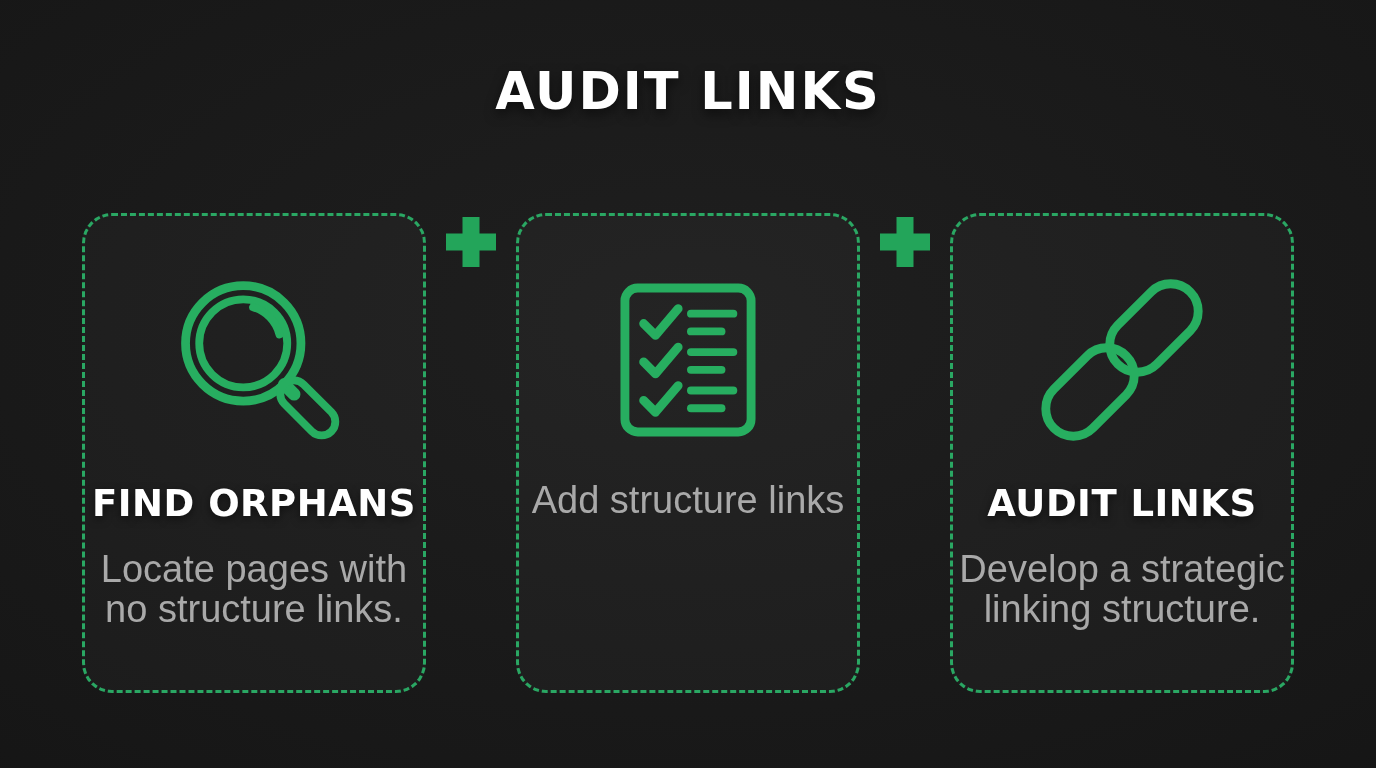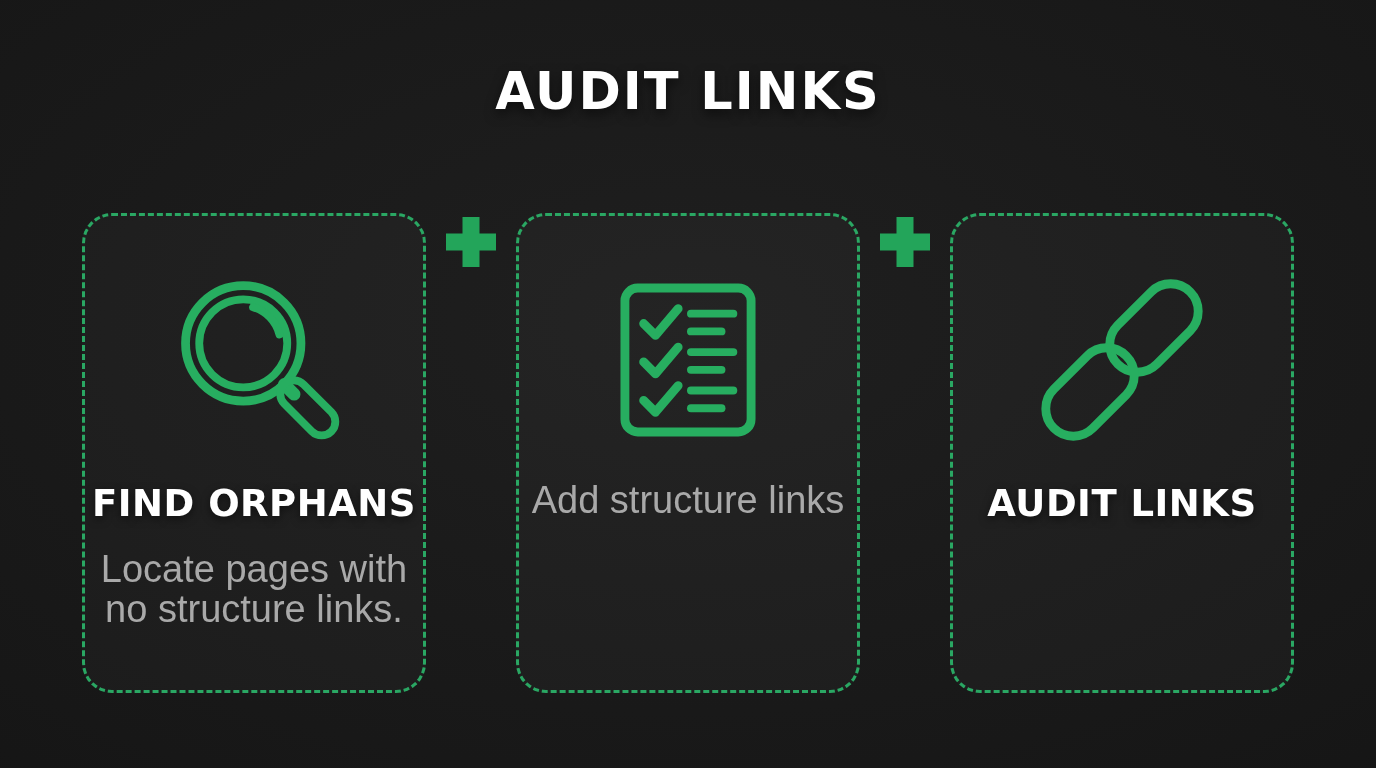--- a/index.html
+++ b/index.html
@@ -146,16 +146,17 @@
     <section class="card">
       <div class="icon-wrap">
         <svg class="icon-stroke" width="182" height="182" viewBox="0 0 185 185">
           <g fill="none" stroke="#27ae60" stroke-width="9">
             <rect x="-52" y="-28" width="104" height="56" rx="28" transform="translate(125 60) rotate(-45)"></rect>
             <rect x="-52" y="-28" width="104" height="56" rx="28" transform="translate(60 125) rotate(-45)"></rect>
           </g>
         </svg>
       </div>
       <h2 class="card-title">AUDIT LINKS</h2>
+      <p class="card-desc"><span>Develop a strategic</span><br><span>linking structure.</span></p>
     </section>
 
   </div>
 </div>
 
 </body></html>

